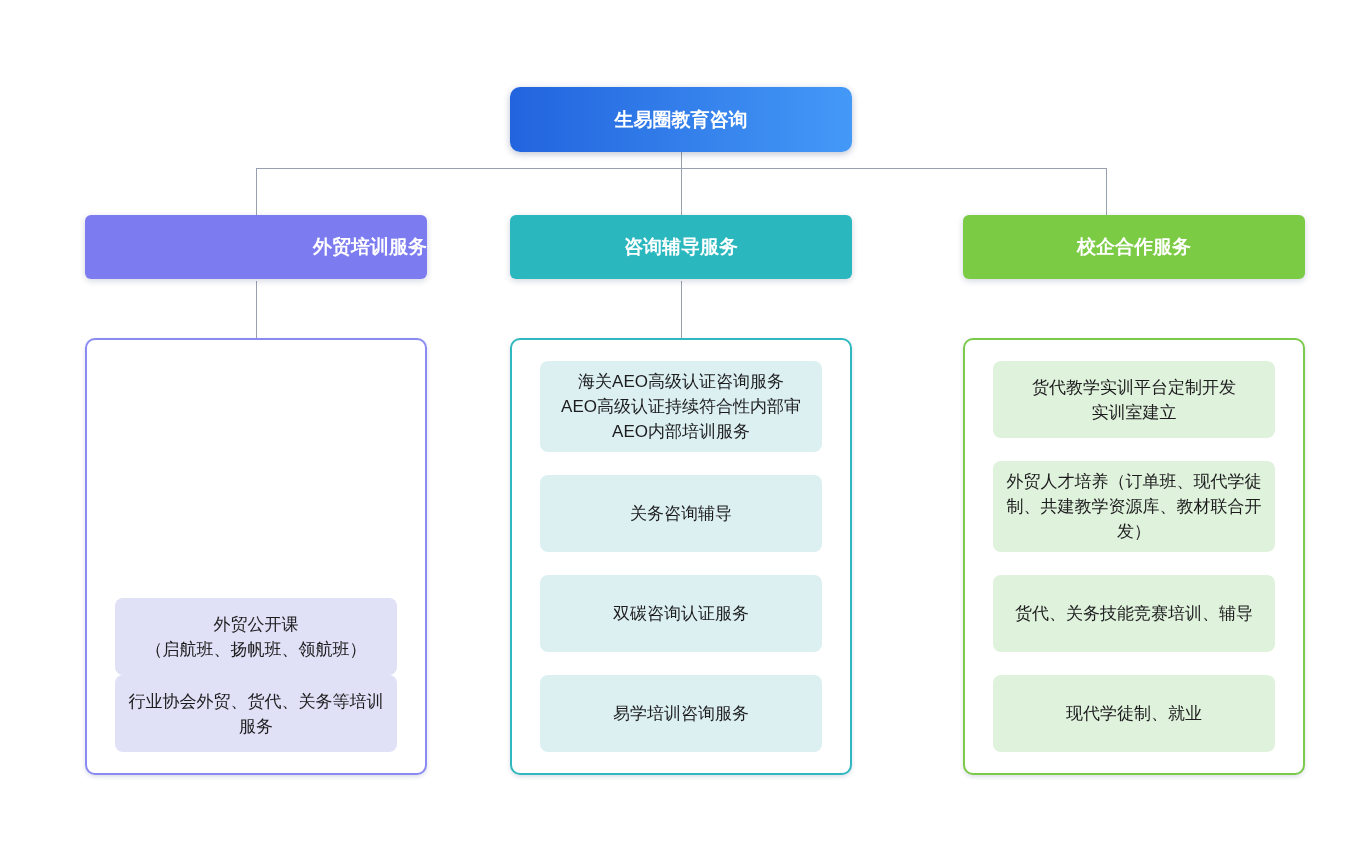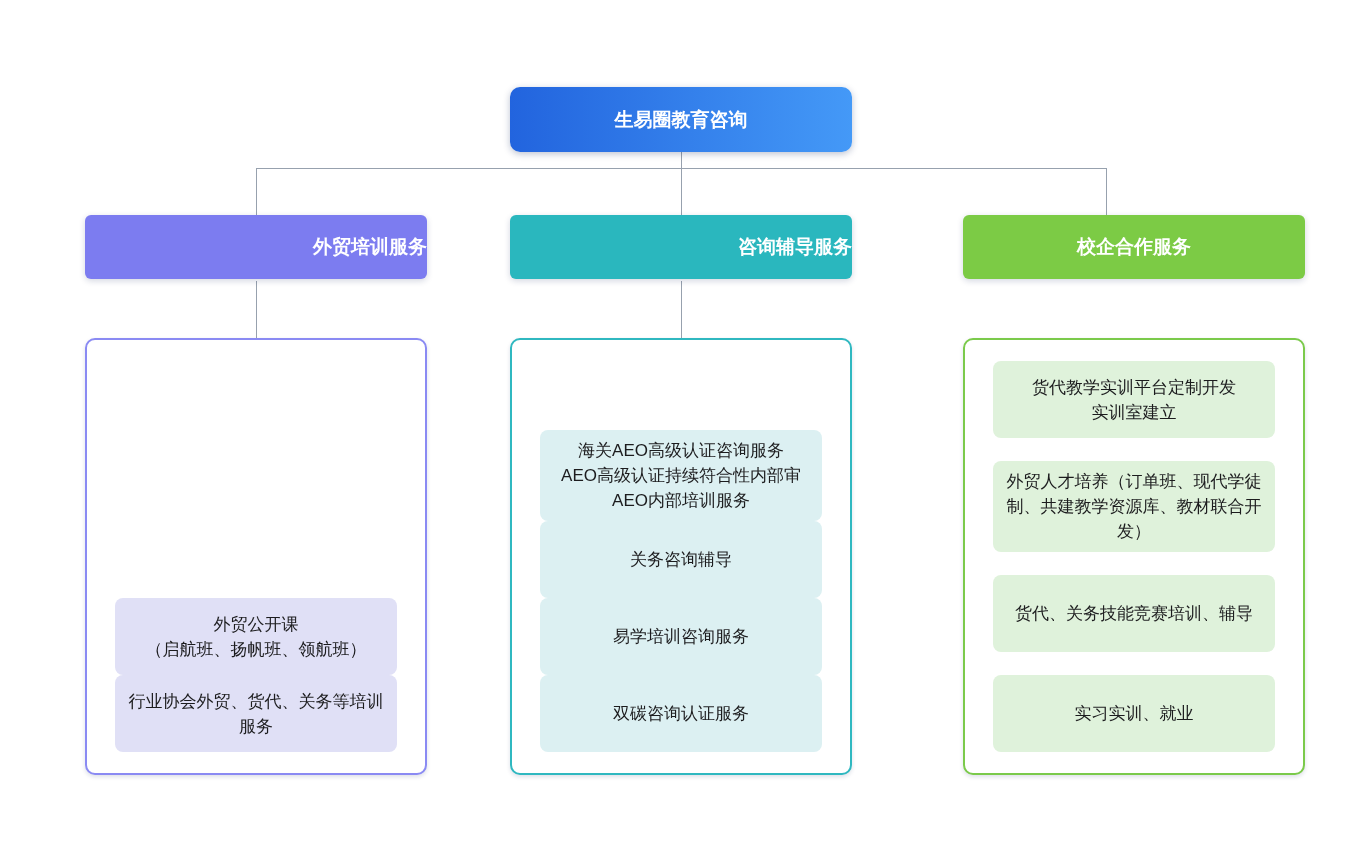--- a/index.html
+++ b/index.html
@@ -70,21 +70,21 @@
     background: #ffffff;
     border: 2px solid var(--bd, #aaa);
     border-radius: 10px;
     padding: 21px 28px;
     display: flex;
     flex-direction: column;
     justify-content: space-between;
     box-shadow: 0 2px 4px rgba(15, 35, 90, 0.14);
   }
   .col-1 { left: 85px; justify-content: flex-end; }
-  .col-2 { left: 510px; justify-content: flex-end; }
+  .col-2 { left: 510px; }
   .col-3 { left: 935px; margin-left: 28px; }
 
   .service-item {
     box-sizing: border-box;
     min-height: 77px;
     border-radius: 8px;
     background: var(--ibg, #eee);
     display: flex; align-items: center; justify-content: center;
     text-align: center;
     padding: 8px 12px;
@@ -121,28 +121,28 @@
   </div>
 
   <div class="branch-header col-2" style="--hbg: #2ab7be; --bd: #2fb8c0; --ibg: #dcf0f2;">
     <span class="label">咨询辅导服务</span>
   </div>
   <div class="branch-panel col-2" style="--hbg: #2ab7be; --bd: #2fb8c0; --ibg: #dcf0f2;">
     <div class="service-item">海关AEO高级认证咨询服务
 AEO高级认证持续符合性内部审
 AEO内部培训服务</div>
     <div class="service-item">关务咨询辅导</div>
+    <div class="service-item">双碳咨询认证服务</div>
     <div class="service-item">易学培训咨询服务</div>
-    <div class="service-item">双碳咨询认证服务</div>
   </div>
 
   <div class="branch-header col-3" style="--hbg: #7ccb45; --bd: #7bca4b; --ibg: #dff2db;">
     <span class="label">校企合作服务</span>
   </div>
   <div class="branch-panel col-3" style="--hbg: #7ccb45; --bd: #7bca4b; --ibg: #dff2db;">
     <div class="service-item">货代教学实训平台定制开发
 实训室建立</div>
     <div class="service-item">外贸人才培养（订单班、现代学徒制、共建教学资源库、教材联合开发）</div>
     <div class="service-item">货代、关务技能竞赛培训、辅导</div>
-    <div class="service-item">实习实训、就业</div>
+    <div class="service-item">现代学徒制、就业</div>
   </div>
 
 </div>
 
 </body></html>

